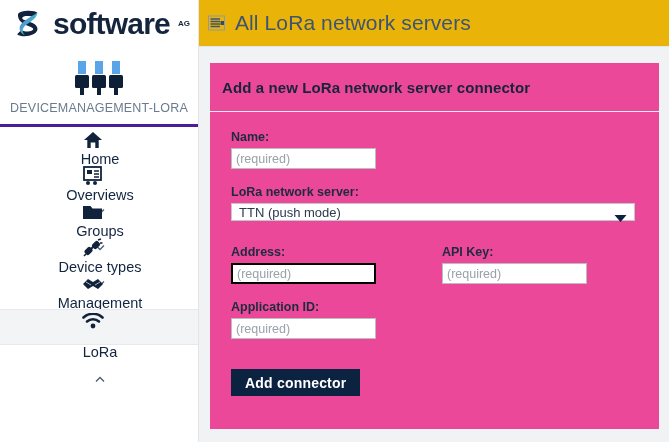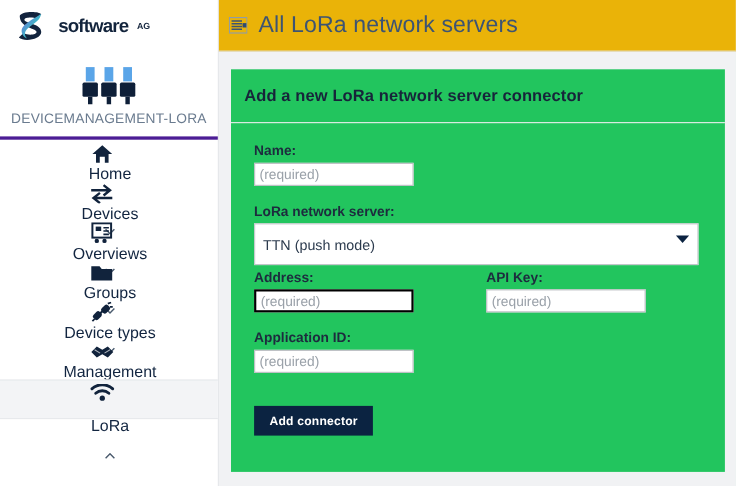--- a/index.html
+++ b/index.html
@@ -43,21 +43,21 @@
     display: flex;
     align-items: center;
     gap: 7px;
   }
   .brand-mark {
     width: 34px;
     height: 34px;
     display: block;
   }
   .brand-word {
-    font-size: 17px;
+    font-size: 30px;
     font-weight: 700;
     letter-spacing: -0.8px;
     color: #13243c;
     line-height: 1;
   }
   .brand-sup {
     font-size: 8px;
     font-weight: 700;
     color: #13243c;
     vertical-align: super;
@@ -160,21 +160,21 @@
     letter-spacing: 0.1px;
   }
 
   .content {
     flex: 1 1 auto;
     padding: 16px 10px 0 11px;
     box-sizing: border-box;
     overflow: hidden;
   }
   .card {
-    background: #22c55e;
+    background: #ec4899;
     width: 449px;
     min-height: 366px;
     box-sizing: border-box;
   }
   .card-header {
     padding: 16px 0 14px 12px;
     border-bottom: 1px solid #edeef0;
   }
   .card-title {
     font-size: 15px;
@@ -220,21 +220,21 @@
   .col-left { width: 211px; flex: 0 0 211px; }
   .col-right { flex: 0 0 auto; }
 
   .select-wrap {
     position: relative;
     width: 404px;
     height: 26px;
   }
   .select {
     width: 404px;
-    height: 38px;
+    height: 18px;
     box-sizing: border-box;
     border: 1px solid #c3c6ca;
     background: #ffffff;
     font-family: "Liberation Sans", sans-serif;
     font-size: 13px;
     color: #2b3a4d;
     padding: 0 22px 0 7px;
     display: flex;
     align-items: center;
     cursor: pointer;
@@ -246,21 +246,21 @@
     width: 13px;
     height: 9px;
     pointer-events: none;
   }
 
   .btn-primary {
     background: #0b2341;
     color: #ffffff;
     border: none;
     font-family: "Liberation Sans", sans-serif;
-    font-size: 11px;
+    font-size: 14px;
     font-weight: 700;
     padding: 4px 14px;
     height: 27px;
     cursor: pointer;
     letter-spacing: 0.2px;
     border-radius: 0;
     margin-top: 14px;
   }
 </style>
 </head>
@@ -307,34 +307,20 @@
 
       <div class="nav-item">
         <span class="nav-icon">
           <svg width="20" height="20" viewBox="0 0 20 20">
             <path d="M10 2 L19 10 H15.7 V18 H12.3 V12.6 H7.7 V18 H4.3 V10 H1 Z" fill="#11233c"></path>
           </svg>
         </span>
         <span class="nav-label">Home</span>
       </div>
 
-      <div class="nav-item">
-        <span class="nav-icon">
-          <svg width="21" height="18" viewBox="0 0 21 18">
-            <path d="M2 6 H17 M13 2 L18 6 L13 10" stroke="#11233c" stroke-width="2.2" fill="none" stroke-linecap="square"></path>
-            <path d="M19 13 H4 M8 9 L3 13 L8 17" stroke="#11233c" stroke-width="2.2" fill="none" stroke-linecap="square"></path>
-          </svg>
-        </span>
-        <span class="nav-label">Devices</span>
-        <span class="chev">
-          <svg width="12" height="12" viewBox="0 0 12 12">
-              <path d="M2 4.5 L6 8.5 L10 4.5" stroke="#4b5b6e" stroke-width="1.3" fill="none"></path>
-            </svg>
-        </span>
-      </div>
 
       <div class="nav-item">
         <span class="nav-icon">
           <svg width="21" height="20" viewBox="0 0 21 20">
             <rect x="2" y="1" width="17" height="13" fill="none" stroke="#11233c" stroke-width="1.8"></rect>
             <rect x="5" y="4" width="5" height="4" fill="#11233c"></rect>
             <path d="M12 5 H17 M12 8 H17 M12 11 H17" stroke="#11233c" stroke-width="1.5"></path>
             <circle cx="6" cy="17" r="2" fill="#11233c"></circle>
             <circle cx="13" cy="17" r="2" fill="#11233c"></circle>
           </svg>

